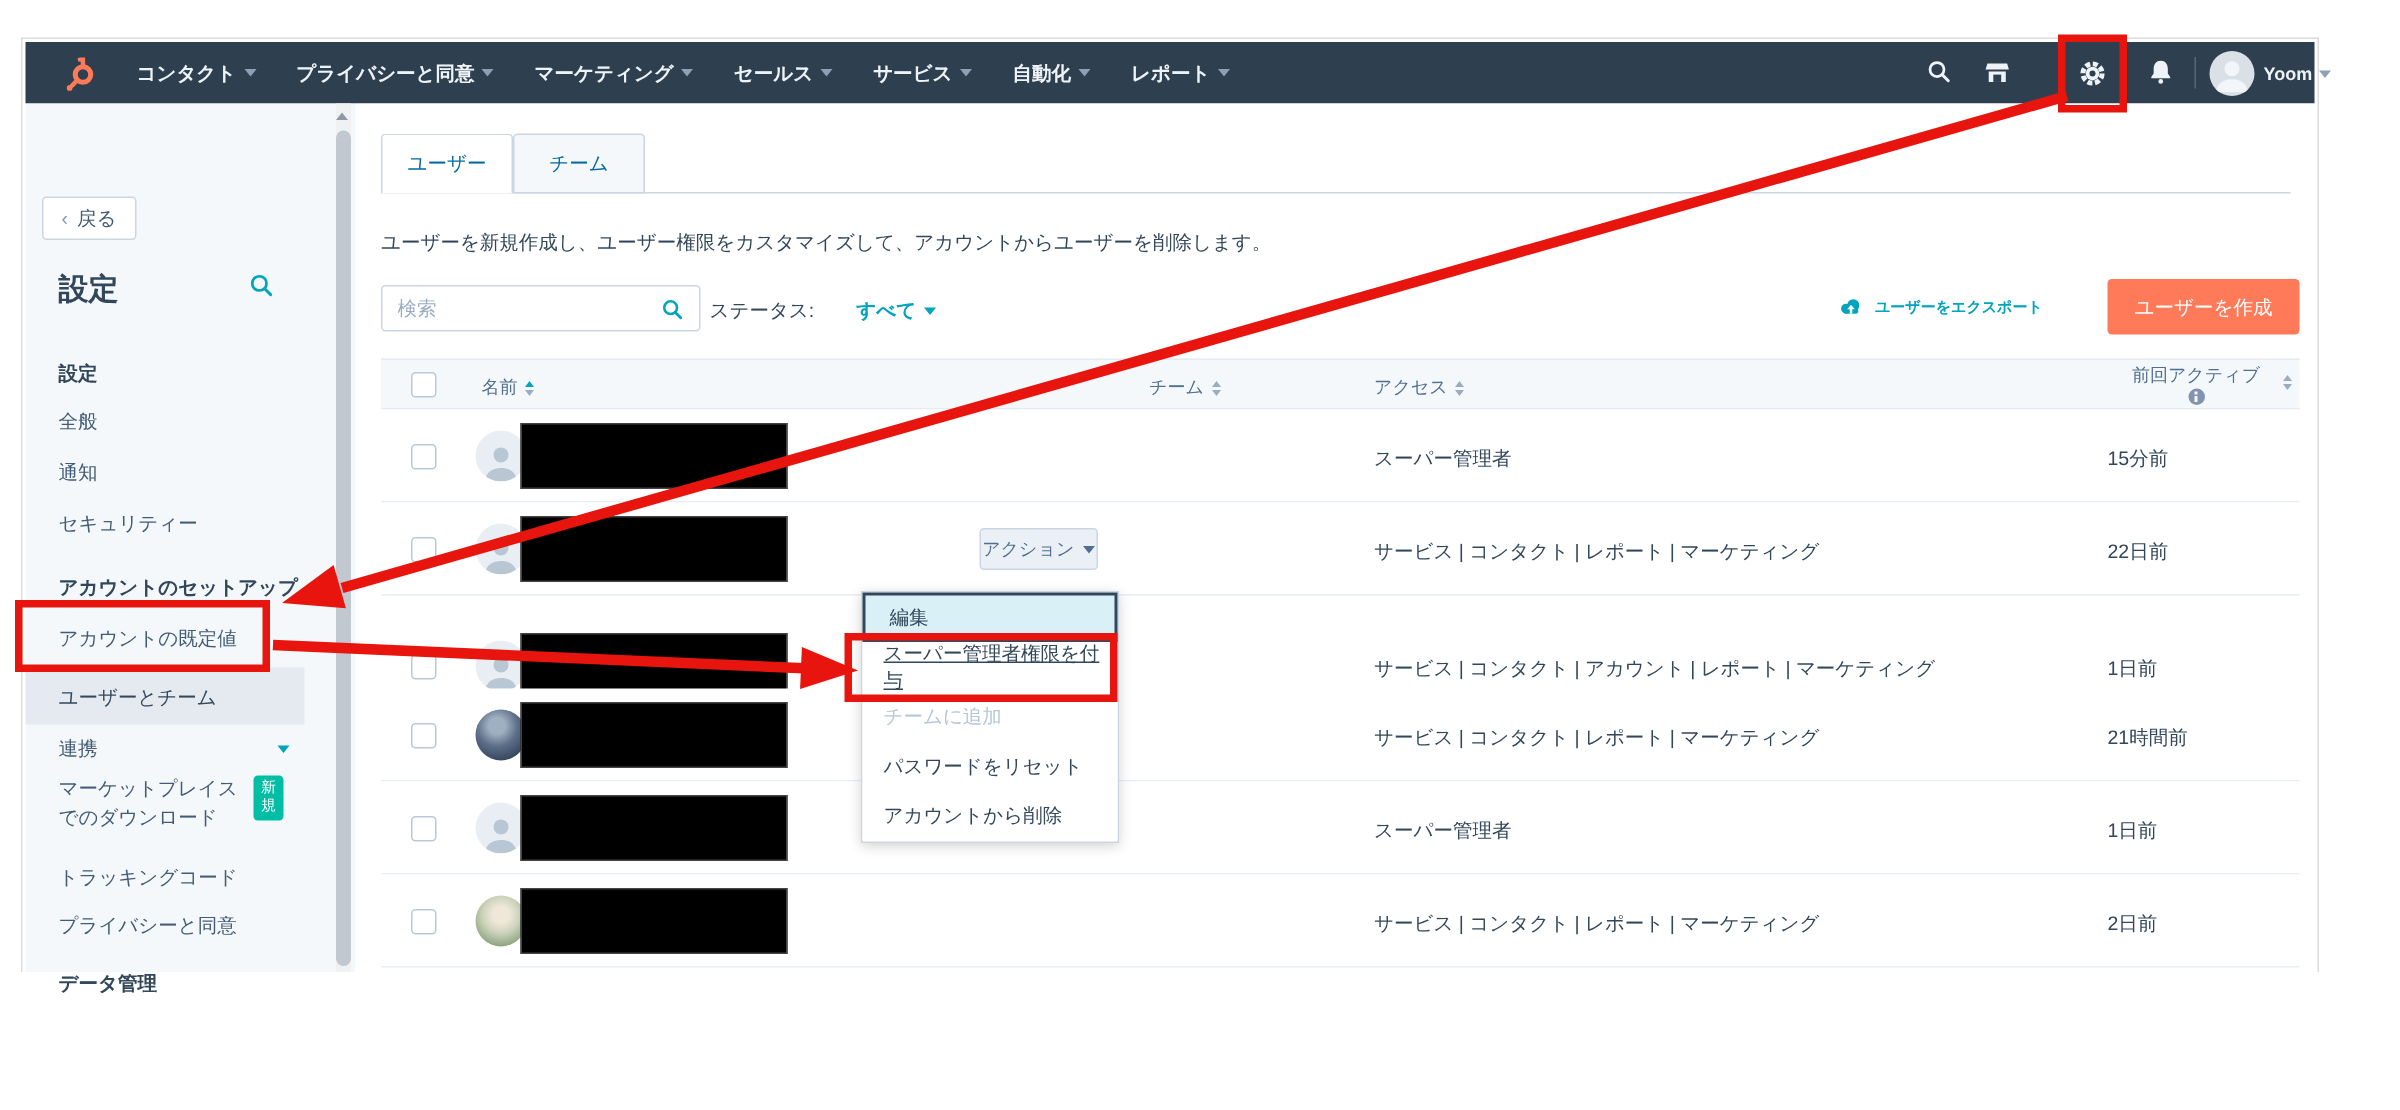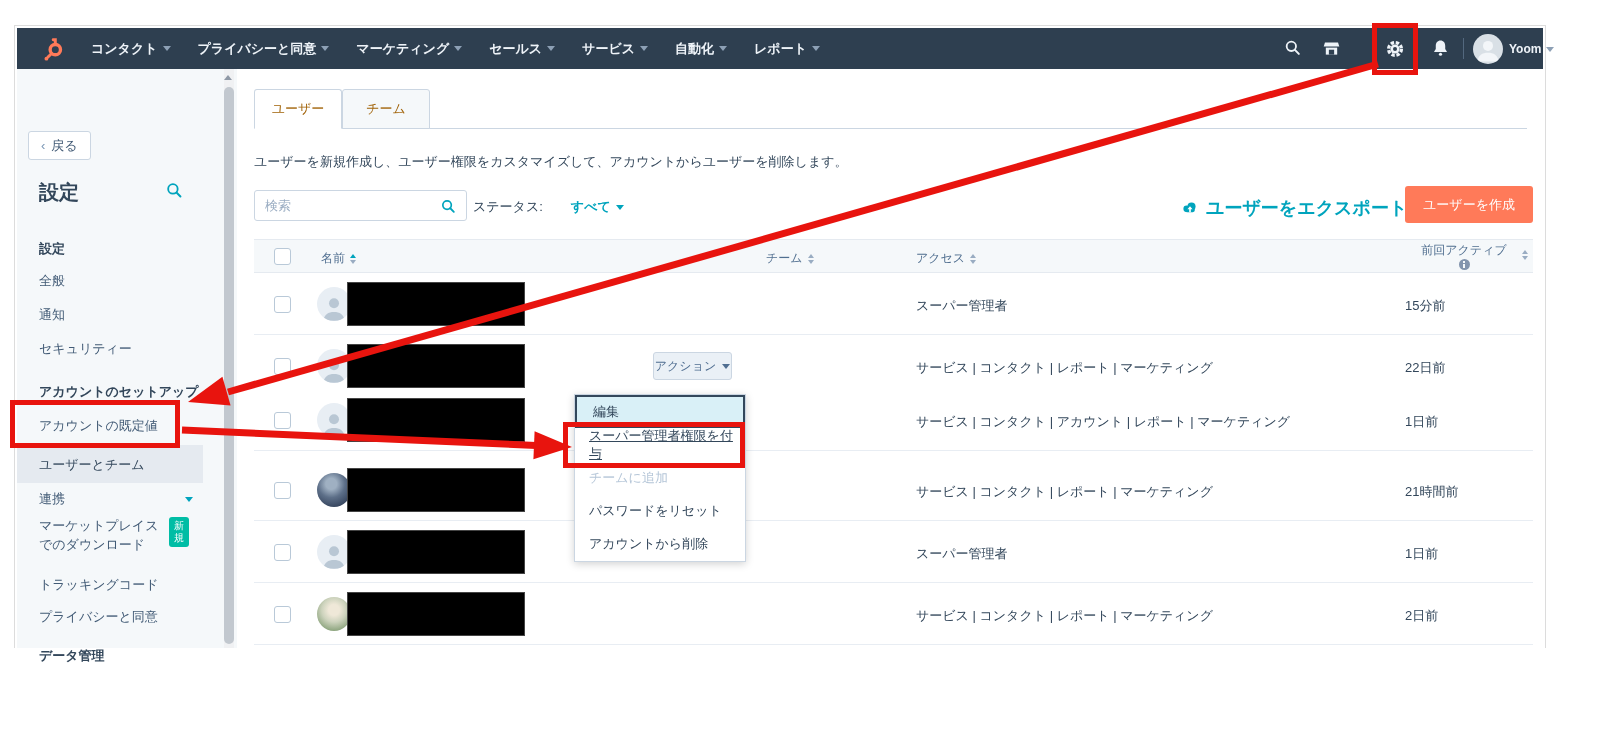--- a/index.html
+++ b/index.html
@@ -32,32 +32,32 @@
   .sb-item { position:absolute; left:22px; font-size:13px; color:#425b76; cursor:pointer; }
   .sb-active { position:absolute; left:0; top:376px; width:186px; height:38px; background:#e5eaf0;padding-left:40px; }
   .sb-active .label { position:absolute; left:22px; top:11px; font-size:13px; color:#33475b; }
   .sb-chevron { display:inline-block; width:0; height:0; border-left:4px solid transparent; border-right:4px solid transparent; border-top:5px solid #00a4bd; position:absolute; left:168px; top:428px; }
   .sb-badge { position:absolute; left:152px; top:448px; width:20px; padding:3px 4px; background:#00bda5; color:#fff; font-size:10px; line-height:12px; border-radius:3px; text-align:center; word-break:break-all; }
   .mp-item { width:126px; line-height:19px; }
 
   
   .main { position:absolute; left:222px; top:43px; right:2px; bottom:0; background:#fff; }
   .tabs-line { position:absolute; left:17px; right:16px; top:59px; height:1px; background:#cbd6e2; }
-  .tab { position:absolute; top:20px; width:88px; height:40px; display:flex; align-items:center; justify-content:center; font-size:13px; color:#a16207; cursor:pointer; border:1px solid #cbd6e2; border-radius:3px 3px 0 0; }
+  .tab { position:absolute; top:20px; width:88px; height:40px; display:flex; align-items:center; justify-content:center; font-size:13px; color:#0369a1; cursor:pointer; border:1px solid #cbd6e2; border-radius:3px 3px 0 0; }
   .tab-active { left:17px; background:#fff; border-bottom:1px solid #fff; z-index:2; }
   .tab-idle { left:105px; background:#f5f8fa; }
   .desc { position:absolute; left:17px; top:84px; font-size:13px; color:#33475b; }
   .search-wrap { position:absolute; left:17px; top:121px; width:213px; height:31px; border:1px solid #cbd6e2; border-radius:3px; background:#fff; }
   .search-input { position:absolute; left:10px; top:0; width:165px; height:29px; border:none; outline:none; font-size:13px; color:#33475b; background:transparent; font-family:inherit; }
   .search-input::placeholder { color:#99acc2; }
   .search-wrap svg { position:absolute; right:9px; top:7px; }
   .status-row { position:absolute; left:236px; top:129px; font-size:13px; color:#33475b; display:flex; align-items:center; gap:28px; }
   .status-value { color:#00a4bd; font-weight:bold; display:flex; align-items:center; gap:5px; cursor:pointer; }
   .status-value .caret { border-top-color:#00a4bd; }
-  .export-link { position:absolute; left:944px; top:127px; display:flex; align-items:center; gap:7px; font-size:18px; font-weight:bold; color:#00a4bd; cursor:pointer; }
+  .export-link { position:absolute; left:988px; top:127px; display:flex; align-items:center; gap:7px; font-size:10px; font-weight:bold; color:#00a4bd; cursor:pointer; }
   .create-btn { position:absolute; left:1168px; top:117px; width:128px; height:37px; background:#ff7a59; border:none; border-radius:3px; color:#fff; font-size:13px; cursor:pointer; font-family:inherit; }
 
   
   .thead { position:absolute; left:17px; top:170px; width:1279px; height:34px; background:#f5f8fa; border-top:1px solid #e5eaf0; border-bottom:1px solid #e5eaf0; font-size:12px; color:#516f90; }
   .th { position:absolute; top:10px; display:flex; align-items:center; gap:5px; cursor:pointer; }
   .sort-stack { display:inline-flex; flex-direction:column; gap:2px; }
   .tri-up { width:0; height:0; border-left:3.5px solid transparent; border-right:3.5px solid transparent; border-bottom:4px solid #99acc2; }
   .tri-down { width:0; height:0; border-left:3.5px solid transparent; border-right:3.5px solid transparent; border-top:4px solid #99acc2; }
   .tri-teal { border-bottom-color:#00a4bd; }
   .th-last { position:absolute; left:1155px; top:3px; width:110px; text-align:center; line-height:14px; }
@@ -311,21 +311,21 @@
           </span>
         <span class="redact"></span>
         <span class="action-btn">
           <span>アクション</span>
           <span class="caret"></span>
         </span>
         <span class="access">サービス | コンタクト | レポート | マーケティング</span>
         <span class="last-active">22日前</span>
       </div>
 
-      <div class="row" style="top:320px;">
+      <div class="row" style="top:344px;">
         <span class="cb"></span>
         <span class="avatar">
             <svg width="30" height="28" viewBox="0 0 24 22">
               <circle cx="12" cy="8" r="4" fill="#b9c7d4"></circle>
               <path d="M3.5 22c.6-5 4-7 8.5-7s7.9 2 8.5 7z" fill="#b9c7d4"></path>
             </svg>
           </span>
         <span class="redact"></span>
         <span class="access">サービス | コンタクト | アカウント | レポート | マーケティング</span>
         <span class="last-active">1日前</span>

